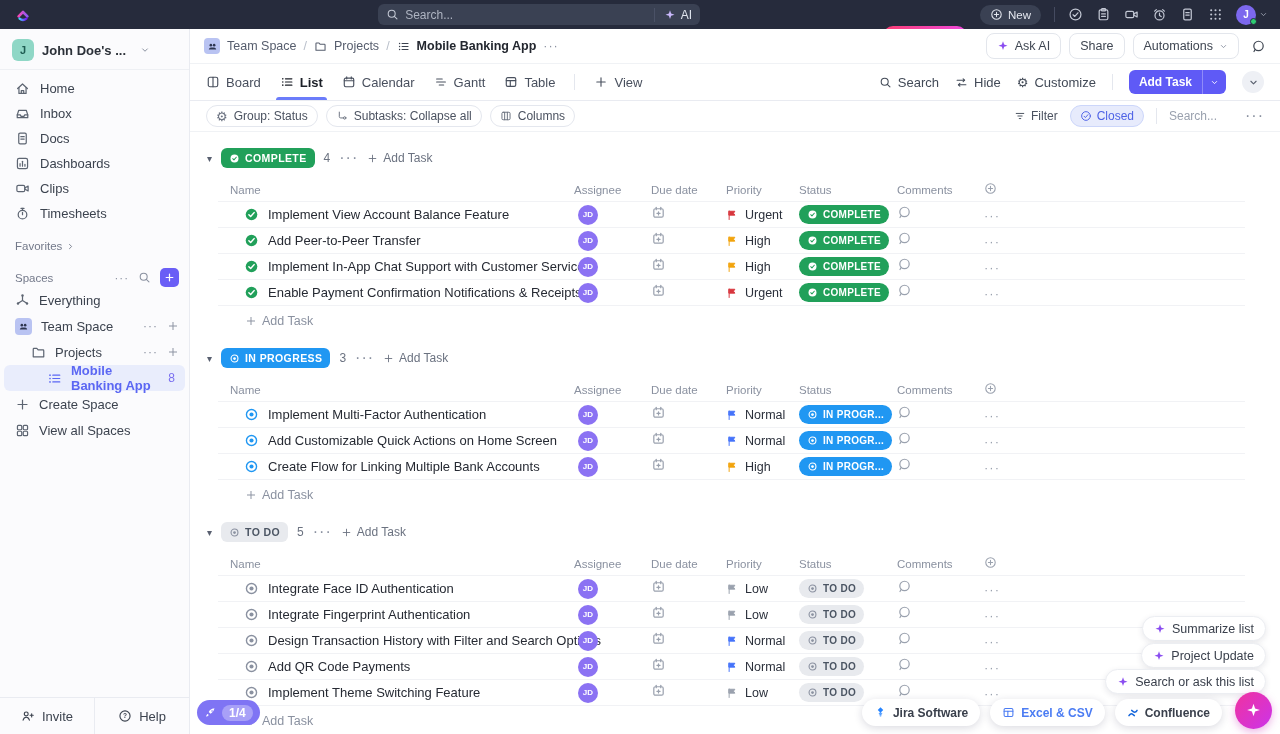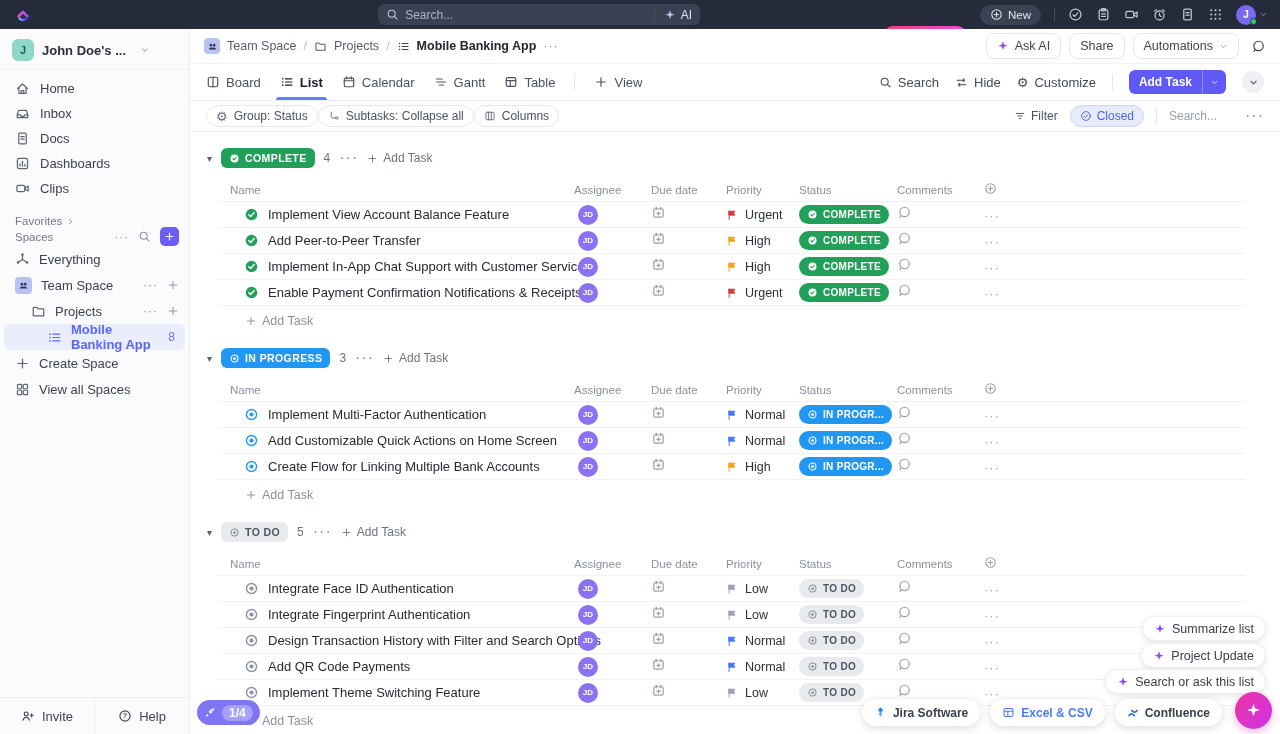--- a/index.html
+++ b/index.html
@@ -32,21 +32,21 @@
 
   
   .ws-row { display:flex; align-items:center; gap:8px; padding:10px 12px 8px; border-bottom:1px solid #eef0f4; }
   .ws-avatar { width:22px; height:22px; border-radius:6px; background:#8fd7c6; color:#1e5d52; font-size:11px; font-weight:bold; display:flex; align-items:center; justify-content:center; }
   .ws-name { font-weight:bold; font-size:13px; color:#2b3038; }
   .ws-chev { font-size:10px; color:#8a91a0; margin-left:6px; display:flex; }
   .nav { padding:6px 0 0; }
   .nav-item { height:25px; display:flex; align-items:center; gap:10px; padding:0 15px; cursor:pointer; }
   .nav-item .nic { font-size:15px; color:#5d6572; display:flex; }
   .sec-label { margin-top:14px; padding:0 15px; font-size:11.5px; color:#73798a; display:flex; align-items:center; gap:4px; }
-  .spaces-row { padding:0 10px 0 15px; display:flex; align-items:center; font-size:11.5px; color:#73798a; }
+  .spaces-row { margin-top:16px; padding:0 10px 0 15px; display:flex; align-items:center; font-size:11.5px; color:#73798a; }
   .spaces-tools { margin-left:auto; display:flex; align-items:center; gap:9px; color:#8a91a0; }
   .plus-btn { width:19px; height:19px; border-radius:5px; background:#6a5ef6; color:#fff; display:flex; align-items:center; justify-content:center; font-size:11px; }
   .sp-item { height:26px; display:flex; align-items:center; gap:9px; padding:0 10px 0 15px; cursor:pointer; }
   .sp-item .nic { font-size:15px; color:#5d6572; display:flex; }
   .sp-trail { margin-left:auto; display:flex; gap:9px; color:#8a91a0; font-size:12px; align-items:center; }
   .team-ic { width:17px; height:17px; border-radius:4px; background:#b9c3f2; color:#2e3650; display:flex; align-items:center; justify-content:center; font-size:11px; }
   .indent1 { padding-left:31px; }
   .indent2 { padding-left:47px; }
   .sp-selected { background:#e9edfc; border-radius:6px; margin:0 4px; padding-left:43px; color:#5b67f3; font-weight:bold; }
   .sp-selected .nic { color:#5b67f3; }
@@ -73,21 +73,21 @@
   .tab.active::after { content:""; position:absolute; left:-4px; right:-4px; bottom:0; height:3px; border-radius:3px 3px 0 0; background:#6b7cfa; }
   .v-div { width:1px; height:16px; background:#e4e7ee; }
   .tab-right { margin-left:auto; display:flex; align-items:center; gap:16px; }
   .ghost-btn { display:flex; align-items:center; gap:6px; font-size:13px; color:#424a57; cursor:pointer; }
   .gear::before { content:"⚙"; font-size:13px; }
   .add-task-btn { height:24px; border-radius:6px; color:#fff; font-size:12px; font-weight:bold; display:flex; align-items:center; overflow:hidden; cursor:pointer; }
   .add-task-btn .lbl { padding:0 10px; }
   .add-task-btn .chv { padding:0 7px; border-left:1px solid rgba(255,255,255,.3); font-size:9px; display:flex; align-self:stretch; align-items:center; }
   .circle-btn { width:22px; height:22px; border-radius:50%; background:#eef0f5; display:flex; align-items:center; justify-content:center; color:#5b6270; font-size:11px; cursor:pointer; }
 
-  .filter-row { height:31px; display:flex; align-items:center; padding:0 16px; border-bottom:1px solid #f0f2f5; }
+  .filter-row { height:31px; display:flex; align-items:center; gap:8px; padding:0 16px; border-bottom:1px solid #f0f2f5; }
   .fpill-btn { height:22px; border:1px solid #e4e7ee; border-radius:12px; display:flex; align-items:center; gap:6px; padding:0 9px; font-size:12px; color:#4b5260; background:#fff; cursor:pointer; }
   .fpill-btn .nic { font-size:12px; color:#6b7280; display:flex; }
   .filter-right { margin-left:auto; display:flex; align-items:center; gap:12px; }
   .plain-btn { display:flex; align-items:center; gap:5px; font-size:12px; color:#4b5260; cursor:pointer; }
   .closed-pill { height:22px; background:#e7ebfc; border:1px solid #ccd6fa; border-radius:12px; display:flex; align-items:center; gap:5px; padding:0 9px; font-size:12px; color:#4f63e6; cursor:pointer; }
   .mini-search { display:flex; align-items:center; gap:6px; }
   .mini-search input { border:none; outline:none; font-size:12px; width:70px; color:#4b5260; }
   .mini-search input::placeholder { color:#9aa1ae; }
 
   
@@ -481,20 +481,28 @@
           <span>Dashboards</span>
         </div>
       <div class="nav-item">
           <span class="nic">
             <svg class="ic">
               <use href="#ic-video"></use>
             </svg>
           </span>
           <span>Clips</span>
         </div>
+      <div class="nav-item">
+          <span class="nic">
+            <svg class="ic">
+              <use href="#ic-timer"></use>
+            </svg>
+          </span>
+          <span>Timesheets</span>
+        </div>
     </div>
     <div class="sec-label">
       <span>Favorites</span>
       <span style="font-size:9px;display:flex">
           <svg class="ic">
             <use href="#ic-chev-r"></use>
           </svg>
         </span>
     </div>
     <div class="spaces-row">

